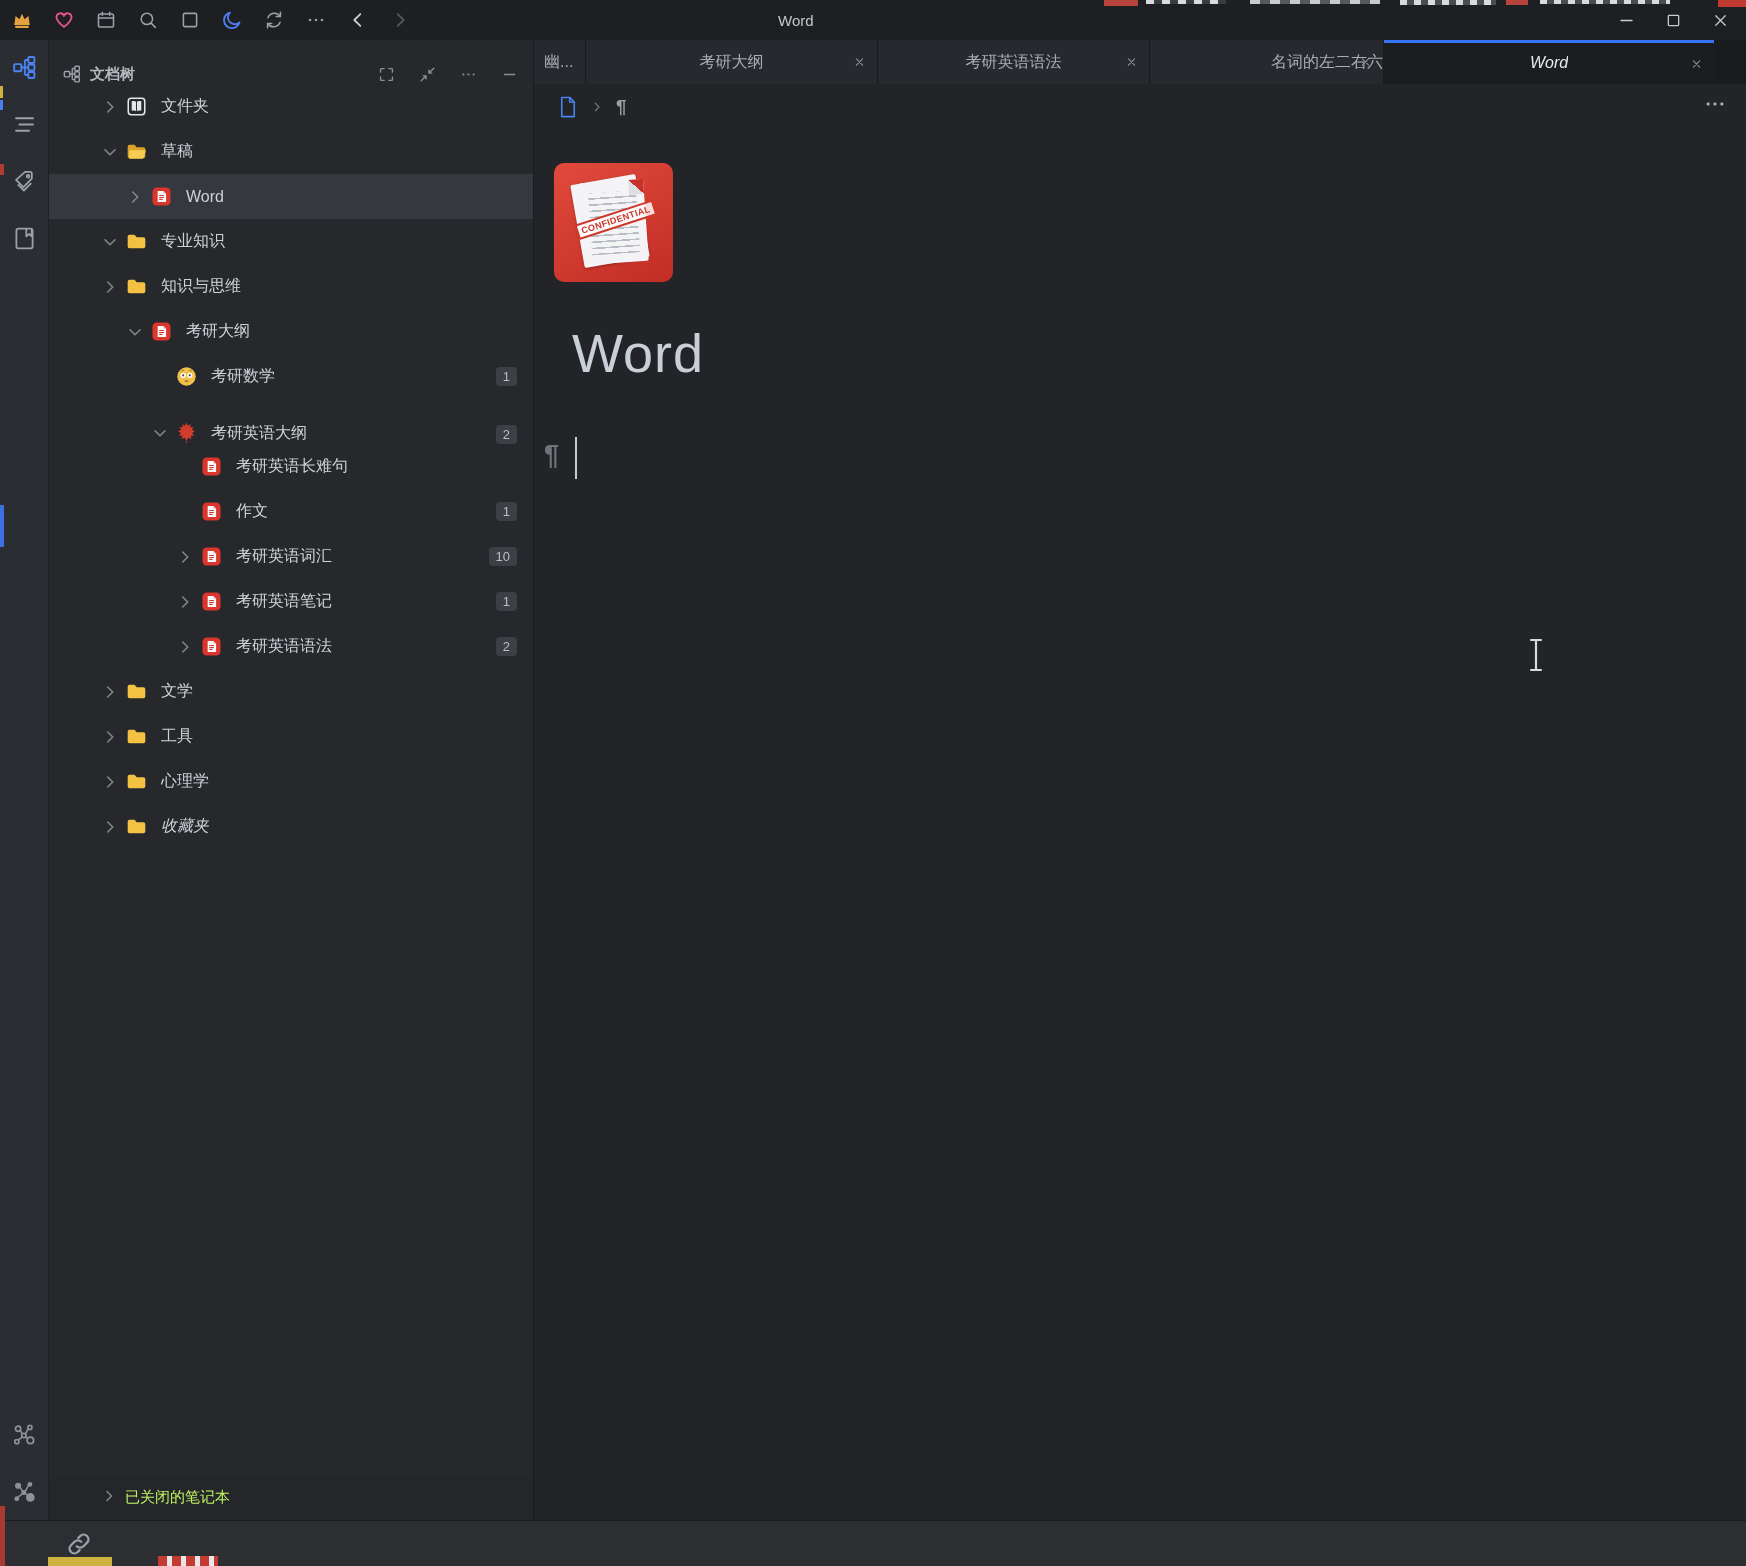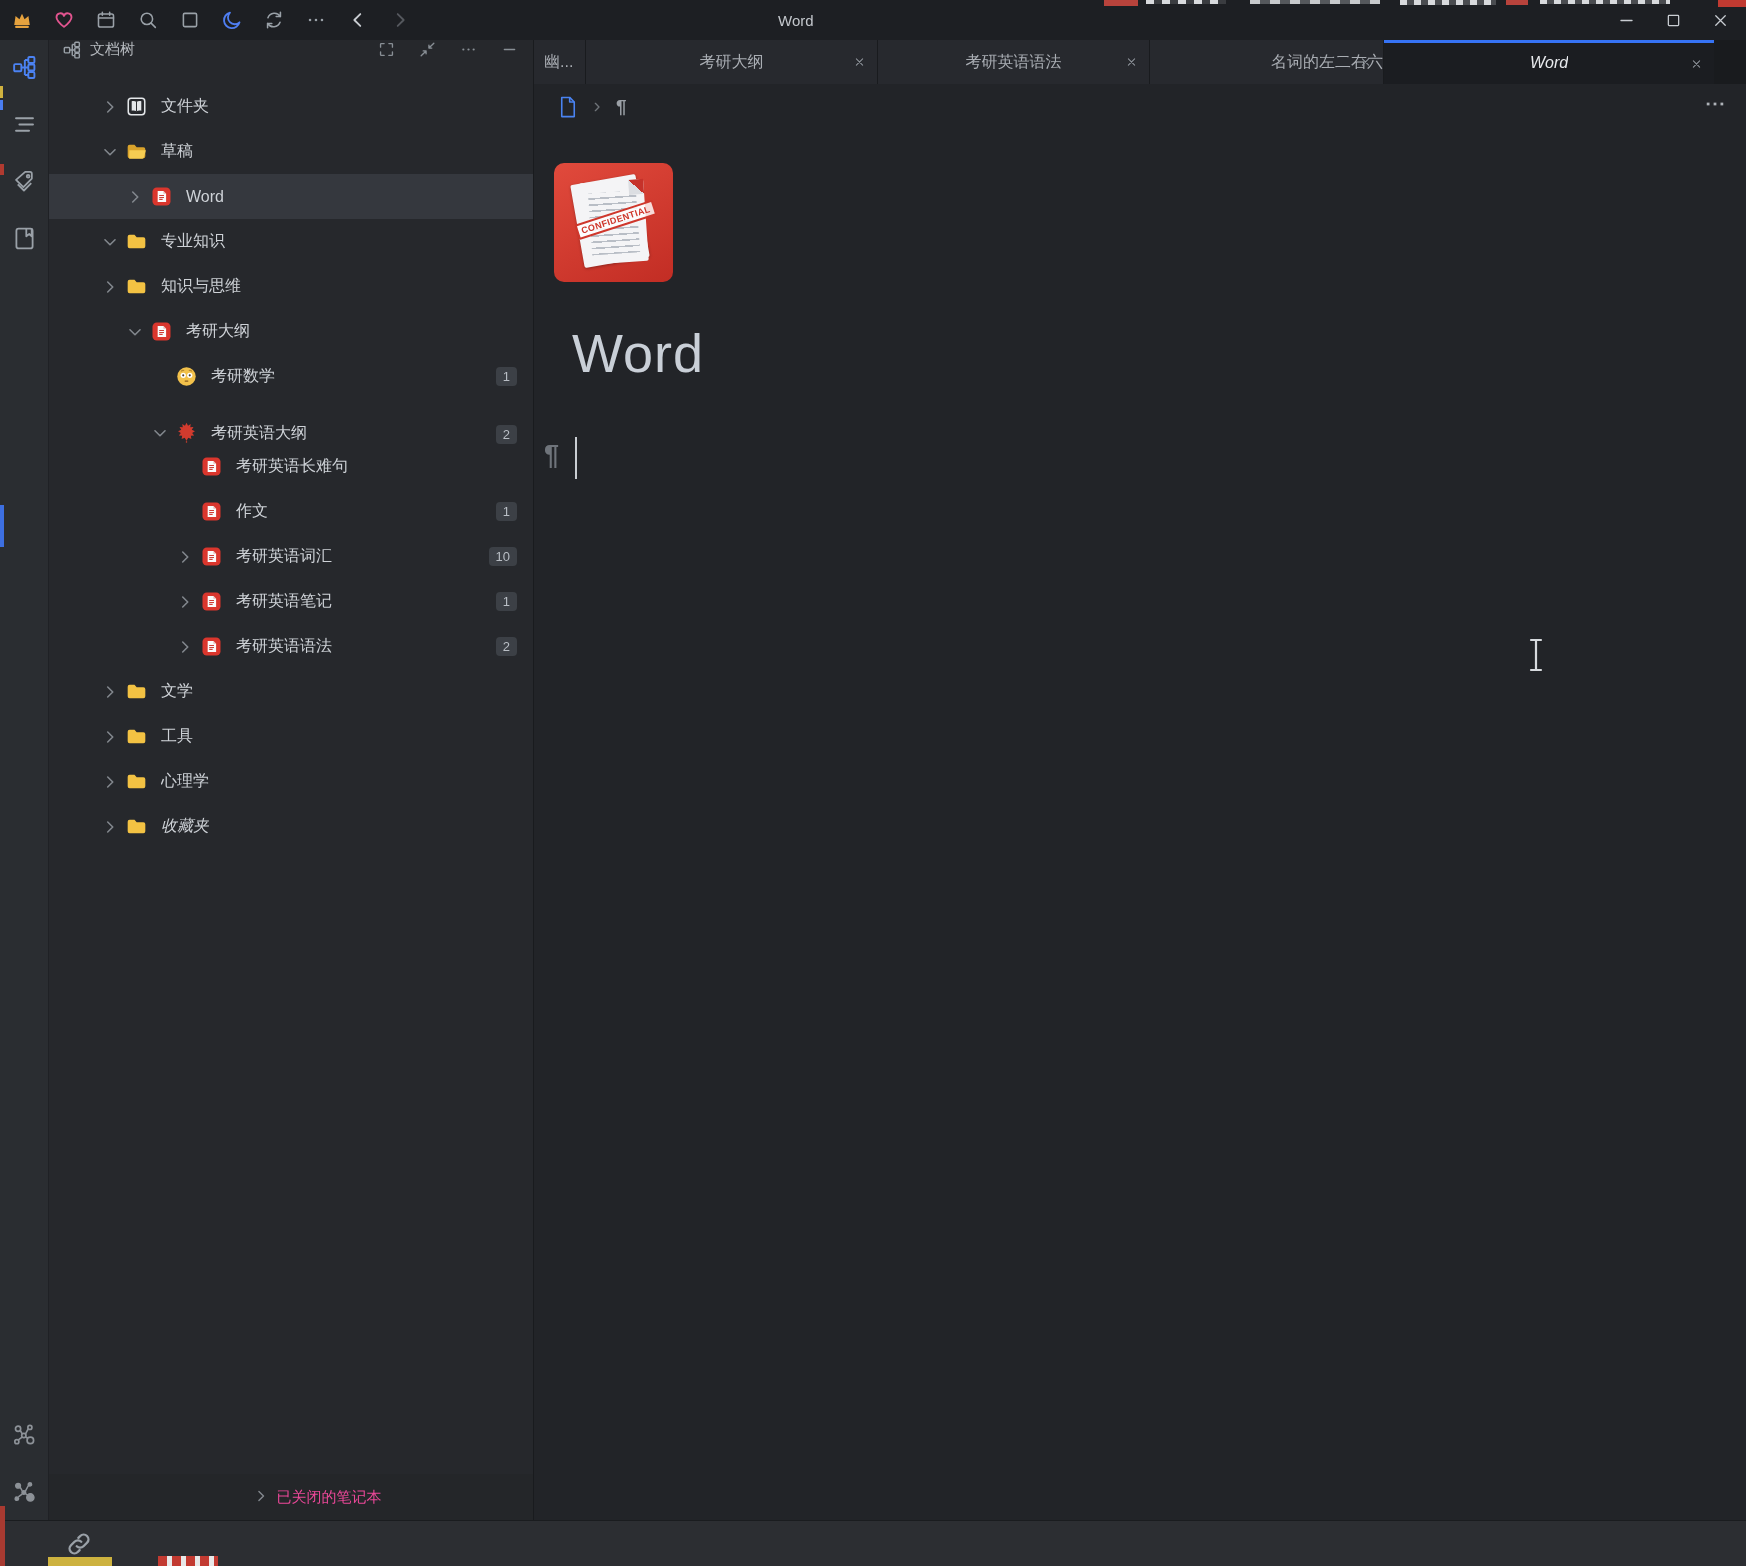--- a/index.html
+++ b/index.html
@@ -21,40 +21,40 @@
   
   .main { display:flex; height:1480px; }
 
   .rail { width:49px; background:#2a2d31; border-right:1px solid #1f2125; display:flex;
     flex-direction:column; align-items:center; padding:14px 0; gap:30px; }
   .rail-spacer { flex:1; }
   .ri { width:27px; height:27px; display:inline-flex; }
   .ri svg { width:27px; height:27px; }
 
   .sidebar { width:485px; background:#26282c; border-right:1px solid #191b1e; position:relative; }
-  .sb-header { height:44px; display:flex; align-items:flex-start; padding:0 14px 0 13px; color:#b4b8bd; font-size:15px; }
+  .sb-header { height:44px; display:flex; align-items:flex-end; padding:0 14px 0 13px; color:#b4b8bd; font-size:15px;font-weight:bold; }
   .sb-header .hi { width:20px; height:20px; display:inline-flex; margin-right:8px; }
   .sb-header .hi svg { width:20px; height:20px; }
   .sb-tools { margin-left:auto; display:flex; align-items:center; gap:22px; }
   .sb-tools .ti { width:19px; height:19px; display:inline-flex; opacity:.85; }
   .sb-tools .ti svg { width:19px; height:19px; }
 
   .tree { position:relative; }
   .tree-row { height:45px; display:flex; align-items:center; color:#ced2d7; font-size:16px; cursor:default; }
   .tree-row.selected { background:#35383e; }
   .tree-chevron { width:26px; height:22px; display:inline-flex; flex:none; }
   .tree-chevron svg { width:22px; height:22px; }
   .tree-icon { width:30px; height:23px; display:inline-flex; flex:none; margin-right:6px; }
   .tree-icon svg { width:23px; height:23px; }
   .tree-label { white-space:nowrap; overflow:hidden; }
   .tree-badge { margin-left:auto; margin-right:16px; background:#3c4046; color:#b9bec5;
     font-size:13px; border-radius:4px; padding:2px 7px; min-width:13px; text-align:center; }
 
   .closed-notebooks { position:absolute; left:0; right:0; bottom:0; height:46px; background:#242629;
-    display:flex; align-items:center; padding-left:50px; color:#ec4899; font-size:15px;justify-content:center; }
+    display:flex; align-items:center; padding-left:50px; color:#bef264; font-size:15px; }
   .closed-notebooks .tree-chevron svg { width:20px; height:20px; }
 
   
   .content { flex:1; display:flex; flex-direction:column; background:#222428; min-width:0; }
   .tabbar { height:44px; background:#191b1e; display:flex; flex:none; }
   .tab { position:relative; height:44px; flex:none; display:flex; align-items:center; justify-content:center;
     background:#27292e; border-right:1px solid #191b1e; color:#a9adb3; font-size:16px; }
   .tab:nth-child(1){ width:52px; justify-content:flex-start; padding-left:10px; overflow:hidden; }
   .tab:nth-child(2){ width:292px; } .tab:nth-child(3){ width:272px; }
   .tab:nth-child(4){ width:234px;justify-content:flex-end; } .tab:nth-child(5){ width:330px; }

